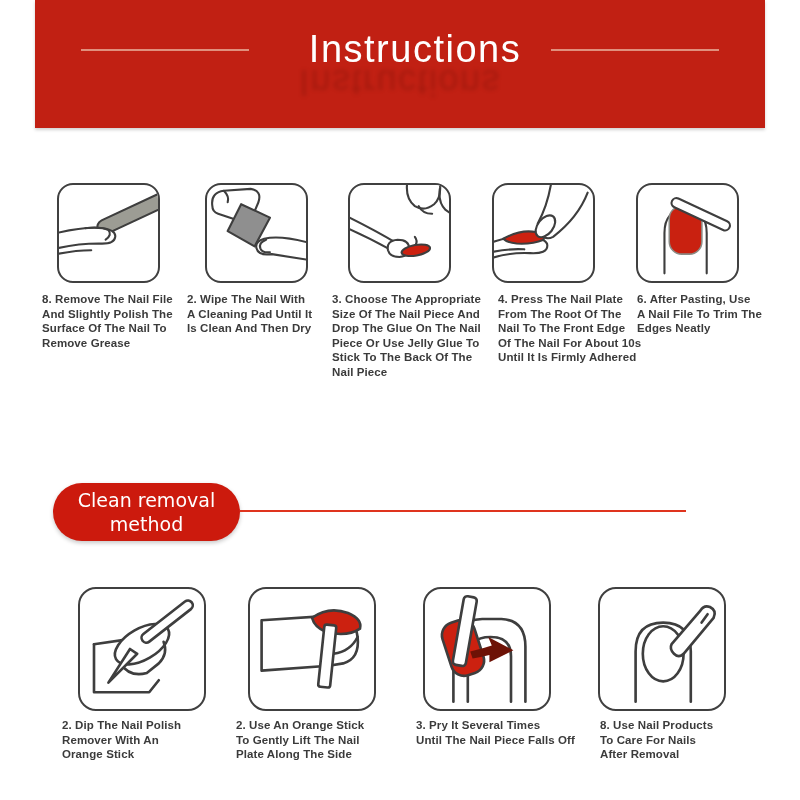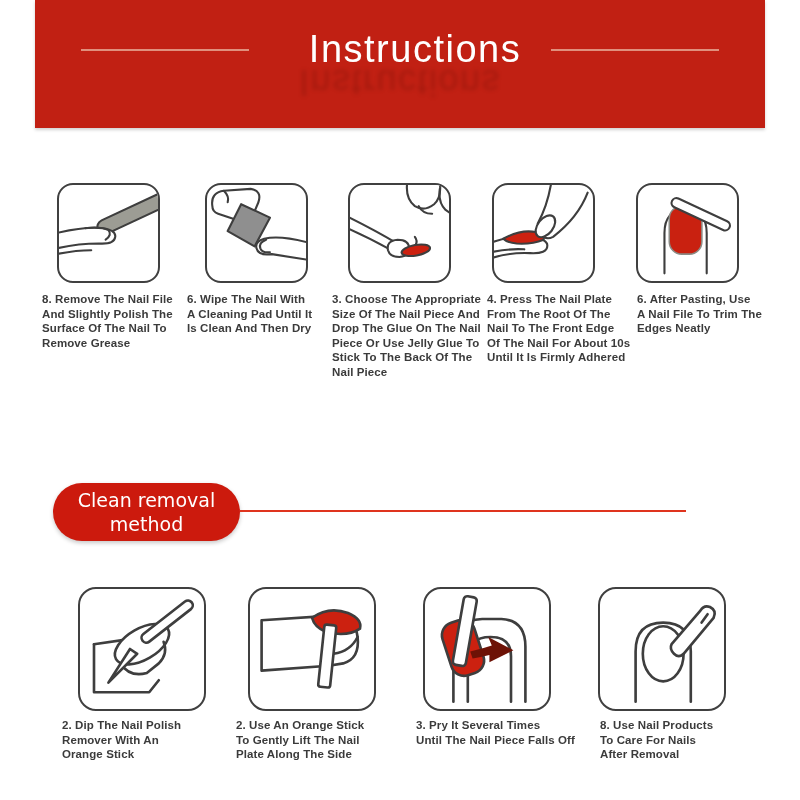--- a/index.html
+++ b/index.html
@@ -44,21 +44,21 @@
   .row2 .card { top:587px; width:128px; height:124px; border-radius:18px; }
   .c-r1 { left:78px; } .c-r2 { left:248px; } .c-r3 { left:423px; } .c-r4 { left:598px; }
 
   
   .cap {
     position:absolute; font-size:11.5px; font-weight:bold; color:#3b3b3b;
     line-height:14.5px; white-space:pre-line; letter-spacing:.1px;
   }
   .row1 .cap { top:292px; width:152px; }
   .p-a1 { left:42px; } .p-a2 { left:187px; } .p-a3 { left:332px; }
-  .p-a4 { left:487px; } .p-a5 { left:637px; }
+  .p-a4 { left:498px; } .p-a5 { left:637px; }
 
   .row2 .cap { top:718px; width:196px; }
   .p-r1 { left:62px; } .p-r2 { left:236px; } .p-r3 { left:416px; } .p-r4 { left:600px; }
 
   
   .pill {
     position:absolute; left:53px; top:483px; width:187px; height:58px;
     background:#cc1a0d; border-radius:29px; color:#ffffff;
     display:flex; align-items:center; justify-content:center; text-align:center;
     font-size:19px; line-height:24px; white-space:pre-line;
@@ -144,21 +144,21 @@
           <rect x="31" y="22" width="34" height="50" rx="13" fill="#c92110" stroke="#8b8b85" stroke-width="1.6"></rect>
           <rect x="36" y="12" width="66" height="10" rx="5" fill="#ffffff" transform="rotate(25 36 12)"></rect>
         </g>
       </svg>
     </figure>
 
     <p class="cap p-a1">8. Remove The Nail File
 And Slightly Polish The
 Surface Of The Nail To
 Remove Grease</p>
-    <p class="cap p-a2">6. Wipe The Nail With
+    <p class="cap p-a2">2. Wipe The Nail With
 A Cleaning Pad Until It
 Is Clean And Then Dry</p>
     <p class="cap p-a3">3. Choose The Appropriate
 Size Of The Nail Piece And
 Drop The Glue On The Nail
 Piece Or Use Jelly Glue To
 Stick To The Back Of The
 Nail Piece</p>
     <p class="cap p-a4">4. Press The Nail Plate
 From The Root Of The

